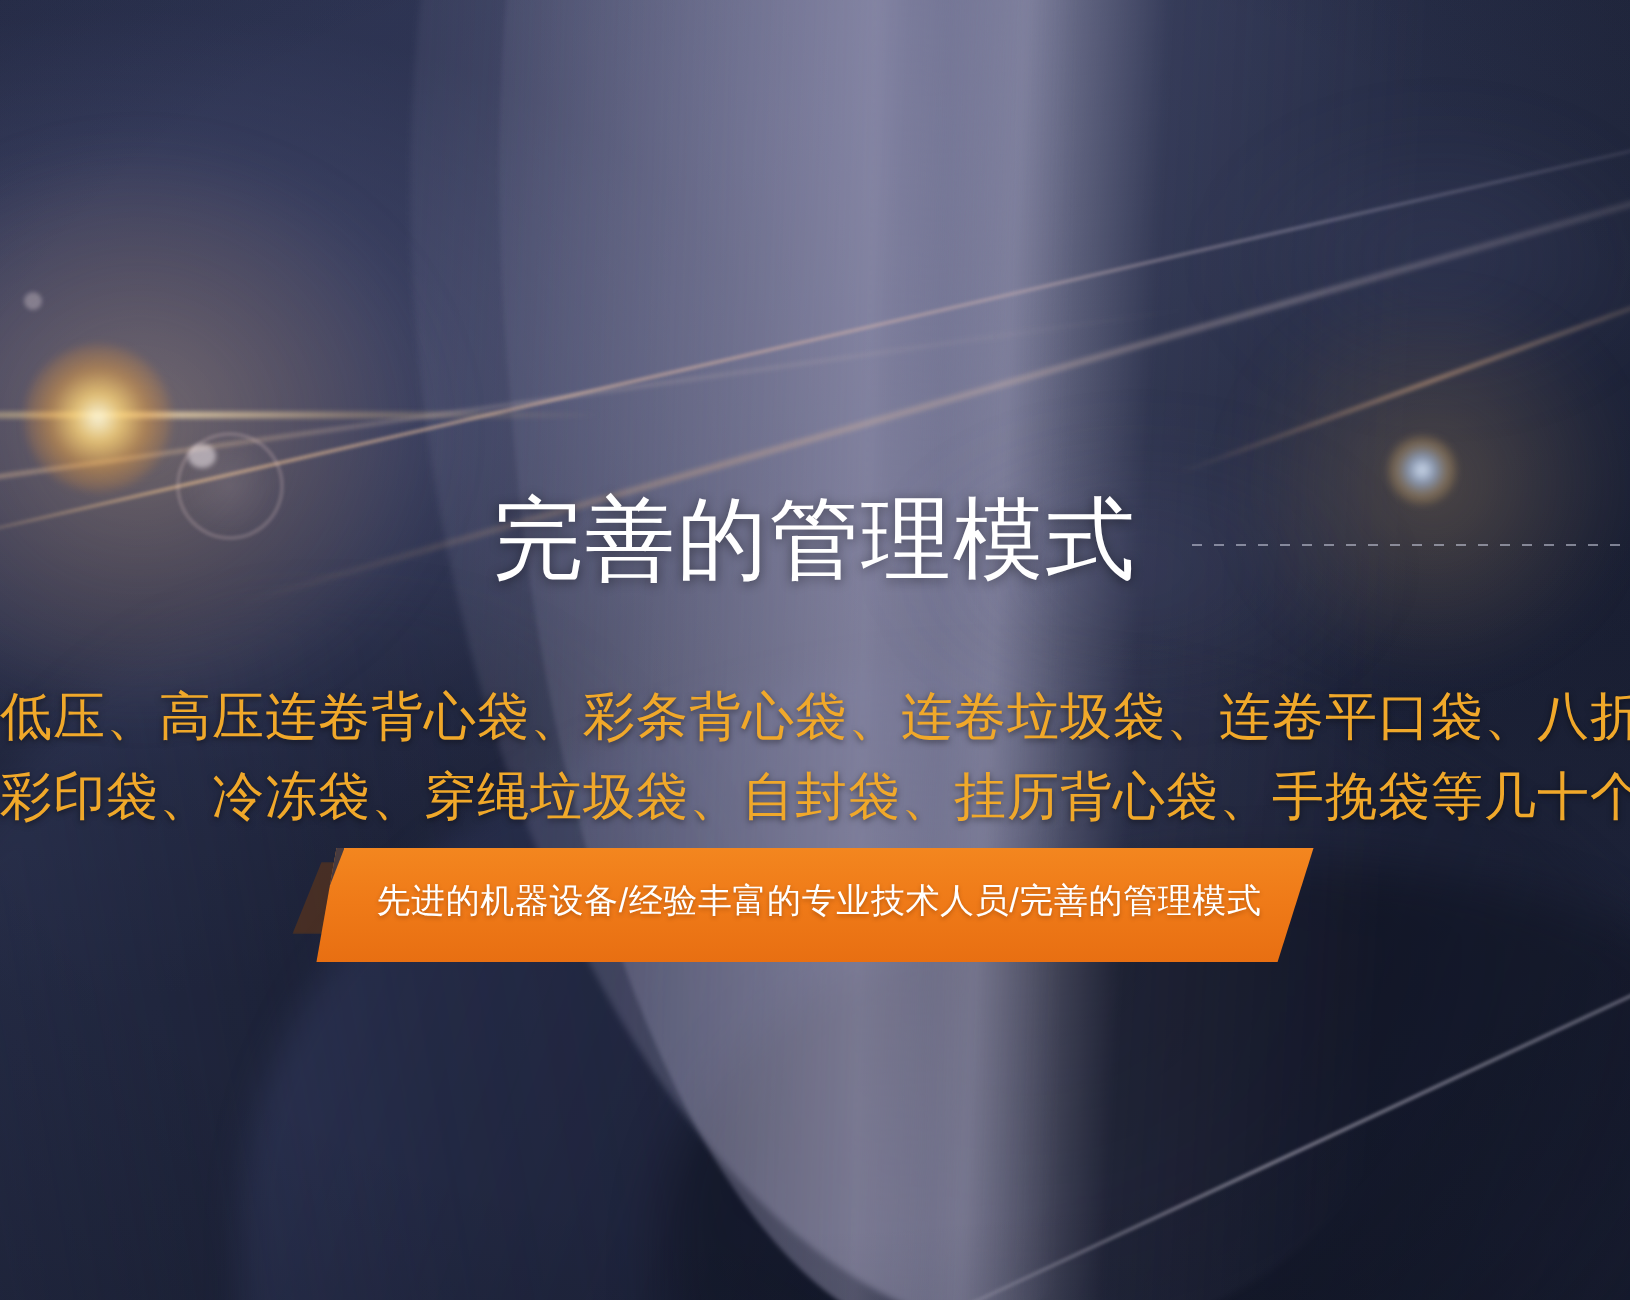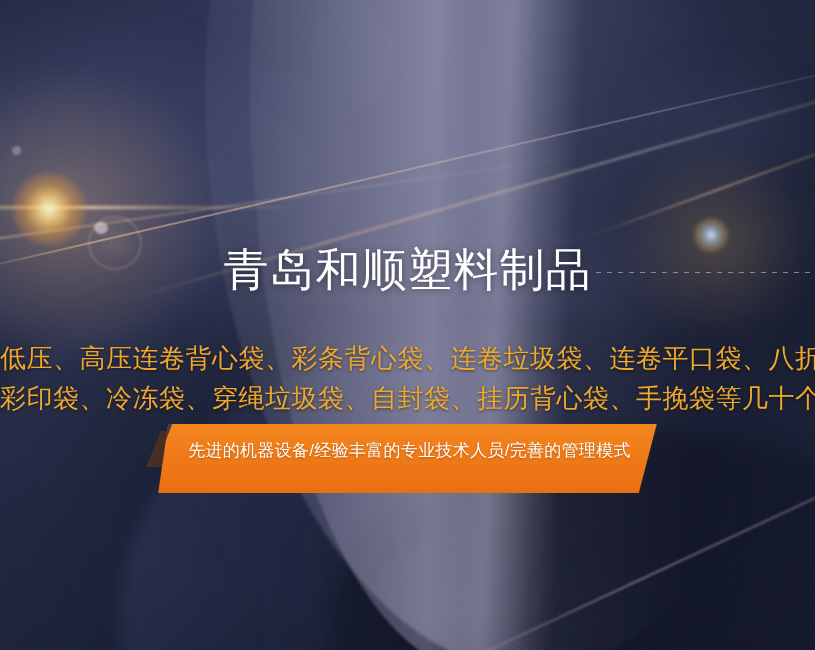--- a/index.html
+++ b/index.html
@@ -273,21 +273,21 @@
     background: #6b3a14;
     opacity: 0.55;
     clip-path: polygon(0% 100%, 56% 0%, 100% 0%, 100% 100%);
     filter: blur(0.5px);
   }
   .ribbon-body {
     position: relative;
     height: 53px;
     background: linear-gradient(180deg, #f3861f 0%, #ef7a18 48%, #e86f12 100%);
     clip-path: polygon(10px 0%, 100% 0%, calc(100% - 18px) 100%, 0% 100%);
-    padding: 0 26px 16px 30px;
+    padding: 0 26px 4px 30px;
     display: flex;
     align-items: center;
     box-shadow: 0 2px 8px rgba(0,0,0,0.35);
   }
   .ribbon-notch {
     position: absolute;
     left: 0;
     top: 0;
     width: 14px;
     height: 36px;
@@ -332,21 +332,21 @@
 
   <div class="flare-sec-halo"></div>
   <div class="flare-sec-ray"></div>
   <div class="flare-sec"></div>
 
   <div class="bg-vignette"></div>
 
   <div class="content">
 
     <div class="title-row">
-      <div class="page-title">青岛和顺塑料制品</div>
+      <div class="page-title">完善的管理模式</div>
       <div class="title-dashes"></div>
     </div>
 
     <div class="product-lines">
       <div class="product-line">低压、高压连卷背心袋、彩条背心袋、连卷垃圾袋、连卷平口袋、八折垃圾袋、</div>
       <div class="product-line">彩印袋、冷冻袋、穿绳垃圾袋、自封袋、挂历背心袋、手挽袋等几十个品种</div>
     </div>
 
     <div class="ribbon-wrap">
       <div class="ribbon">

